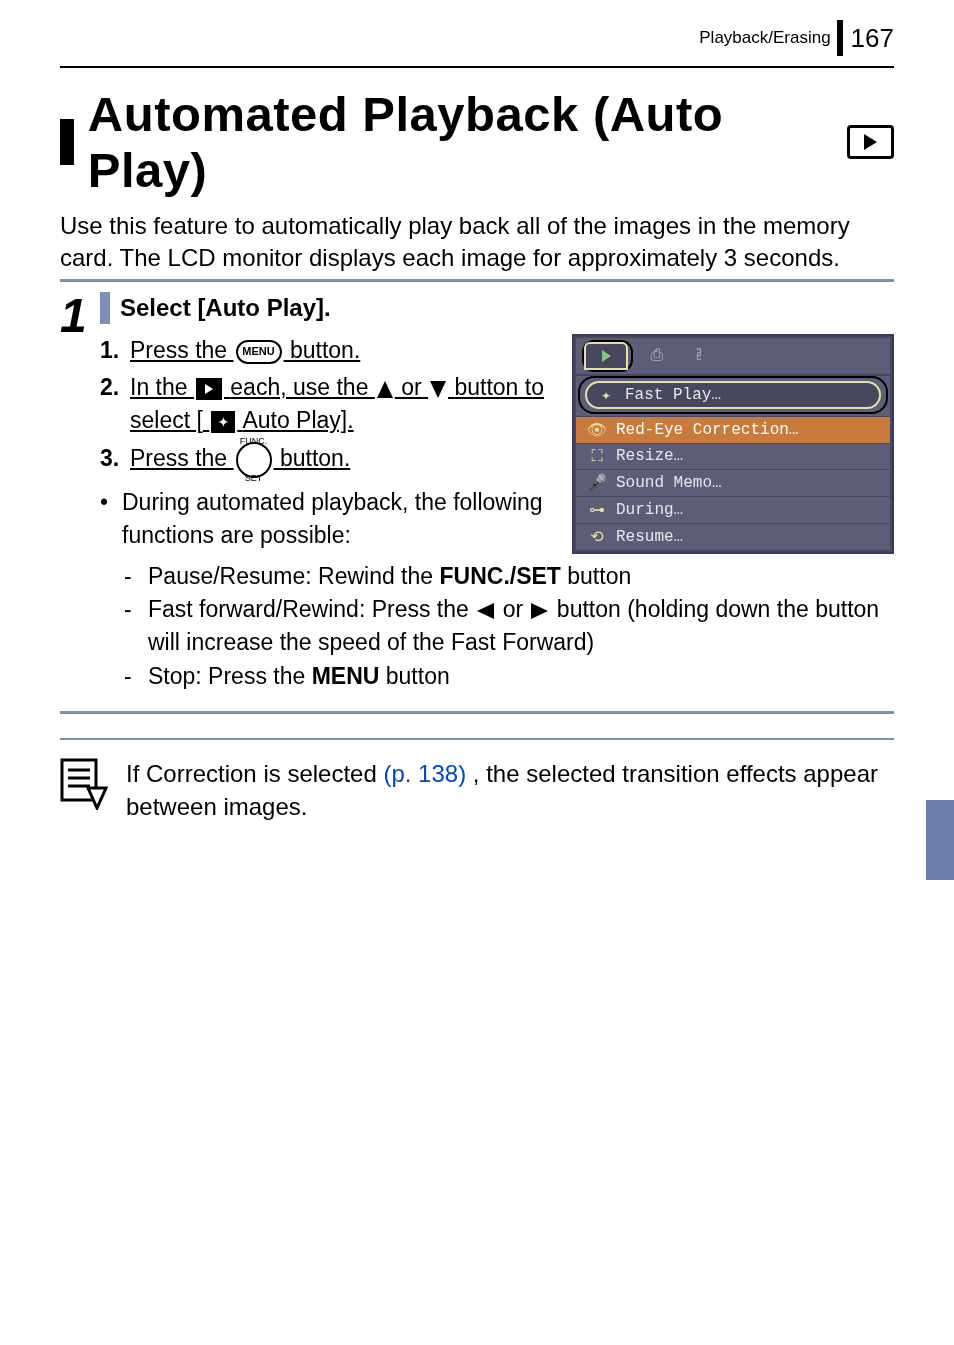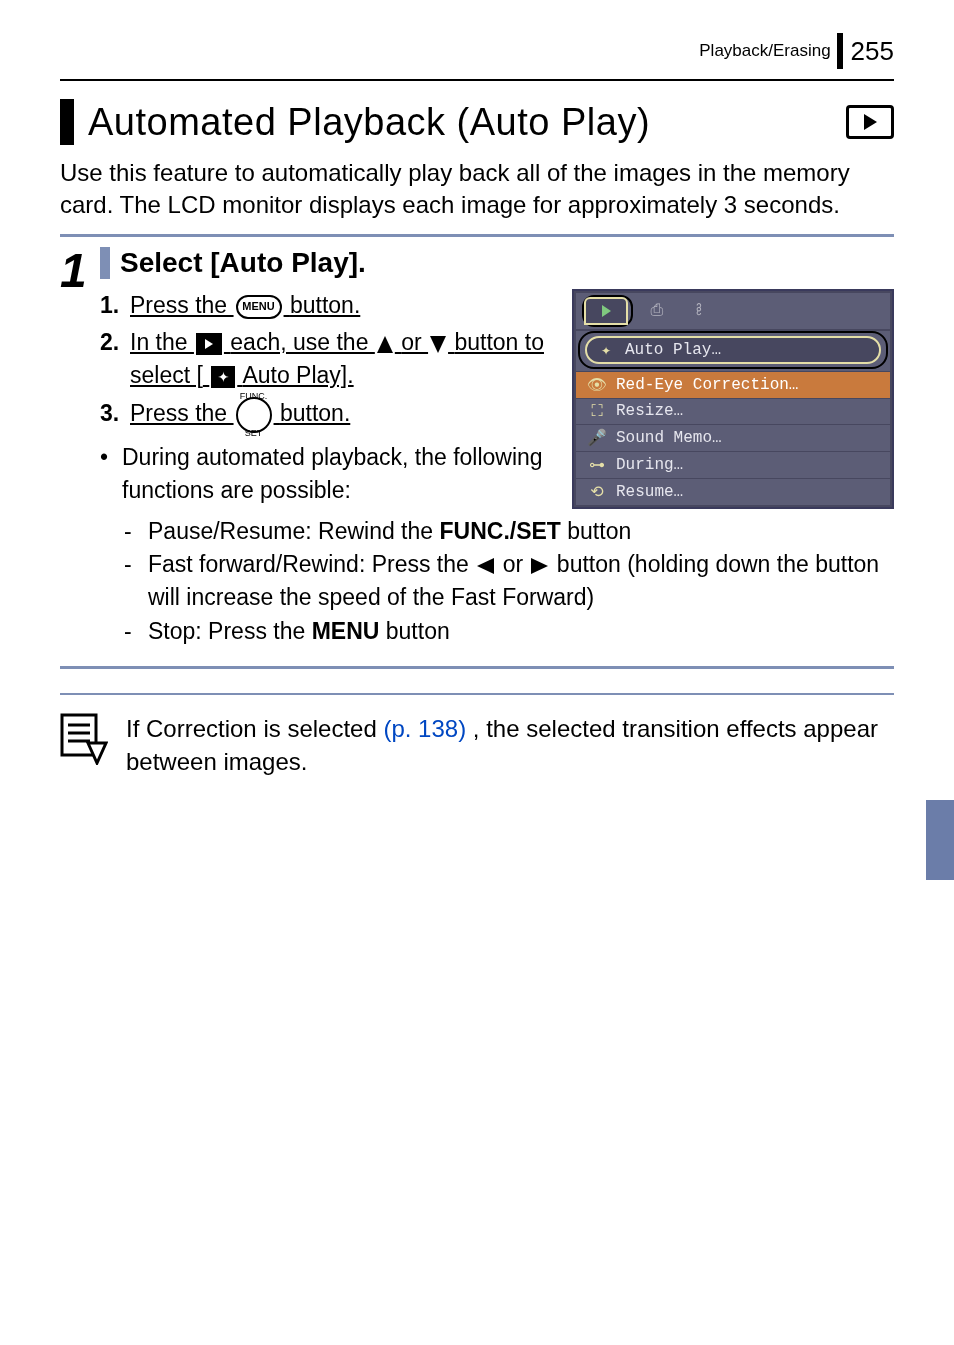--- a/index.html
+++ b/index.html
@@ -1,39 +1,39 @@
 <!DOCTYPE html>
 <html><head>
 <meta charset="utf-8">
 <style>
   * { box-sizing: border-box; margin: 0; padding: 0; }
   html, body { width: 954px; height: 1345px; background: #fff; font-family: Arial, Helvetica, sans-serif; color: #000; }
-  .page { padding: 33px 60px 0 60px; position: relative; width: 954px; }
+  .page { padding: 20px 60px 0 60px; position: relative; width: 954px; }
   .header-row { display: flex; justify-content: flex-end; align-items: center; margin-bottom: 10px; }
   .header-label { font-size: 17px; margin-right: 6px; }
   .page-num-sep { width: 6px; height: 36px; background: #000; margin-right: 8px; }
   .page-num { font-size: 26px; }
   .hr-top { border: none; border-top: 2px solid #000; margin-bottom: 18px; }
 
   .title-row { display: flex; align-items: center; justify-content: space-between; margin-bottom: 12px; }
   .title-left { display: flex; align-items: center; }
   .title-bar { width: 14px; height: 46px; background: #000; margin-right: 14px; }
-  .title-text { font-size: 38px; font-weight: 400; letter-spacing: 0.5px; }
+  .title-text { font-size: 49px; font-weight: 700; letter-spacing: 0.5px; }
   .play-mode-icon { width: 48px; height: 34px; border: 3px solid #000; border-radius: 4px; display: flex; align-items: center; justify-content: center; }
   .play-mode-icon .tri { width: 0; height: 0; border-left: 13px solid #000; border-top: 8px solid transparent; border-bottom: 8px solid transparent; }
 
-  .intro { font-size: 24px; line-height: 1.35; margin-bottom: 12px; }
+  .intro { font-size: 24px; line-height: 1.35; margin-bottom: 4px; }
 
   .step-block { border-top: 3px solid #7e8fb5; border-bottom: 3px solid #7e8fb5; padding: 10px 0 18px 0; display: flex; }
   .step-num-col { width: 34px; flex-shrink: 0; }
   .step-num { font-size: 48px; font-weight: 900; font-style: italic; line-height: 1; }
   .step-body { flex: 1; padding-left: 6px; }
   .step-head-row { display: flex; align-items: center; margin-bottom: 10px; }
   .step-head-bar { width: 10px; height: 32px; background: #7e8fb5; margin-right: 10px; }
-  .step-head-text { font-size: 28px; font-weight: 900; }
+  .step-head-text { font-size: 24px; font-weight: 900; }
 
   .step-content-row { display: flex; gap: 20px; }
   .step-text-col { flex: 1; font-size: 23px; line-height: 1.45; }
   .step-text-col .ol-item { display: flex; margin-bottom: 4px; }
   .ol-num { font-weight: 700; width: 30px; flex-shrink:0; }
   .ol-body { flex: 1; text-decoration: underline; }
   .inline-icon { display: inline-flex; vertical-align: middle; align-items: center; justify-content: center; }
   .icon-menu { width: 46px; height: 24px; border: 2px solid #000; border-radius: 12px; font-size: 11px; font-weight: 700; display:inline-flex; align-items:center; justify-content:center; vertical-align: middle; margin: 0 2px; }
   .icon-func { width: 36px; height: 36px; border: 2px solid #000; border-radius: 50%; font-size: 9px; line-height: 9px; text-align:center; display:inline-flex; flex-direction:column; align-items:center; justify-content:center; vertical-align: middle; margin: 0 2px; gap: 28px; }
   .icon-play-sq { width: 26px; height: 22px; background:#000; display:inline-flex; align-items:center; justify-content:center; vertical-align: middle; margin: 0 2px; }
@@ -74,21 +74,21 @@
   .side-tab { position:absolute; right:0; top:800px; width:28px; height:80px; background:#6b7da9; }
 </style>
 </head>
 <body>
 
 <div class="page">
 
   <div class="header-row">
     <span class="header-label">Playback/Erasing</span>
     <div class="page-num-sep"></div>
-    <span class="page-num">255</span>
+    <span class="page-num">167</span>
   </div>
   <hr class="hr-top">
 
   <div class="title-row">
     <div class="title-left">
       <div class="title-bar"></div>
       <div class="title-text">Automated Playback (Auto Play)</div>
     </div>
     <div class="play-mode-icon">
         <div class="tri"></div>
@@ -161,21 +161,21 @@
                     <div class="tri"></div>
                   </div>
               </div>
               <div class="ss-tab-inactive">⎙</div>
               <div class="ss-tab-inactive">ꔧ</div>
             </div>
             <div class="ss-list">
               <div class="ss-row-sel-wrap">
                 <div class="ss-row ss-row-sel">
                   <span class="ss-icn">✦</span>
-                  <span>Auto Play…</span>
+                  <span>Fast Play…</span>
                 </div>
               </div>
               <div class="ss-row ss-row-hl">
                 <span class="ss-icn">👁</span>
                 <span>Red-Eye Correction…</span>
               </div>
               <div class="ss-row">
                 <span class="ss-icn">⛶</span>
                 <span>Resize…</span>
               </div>

